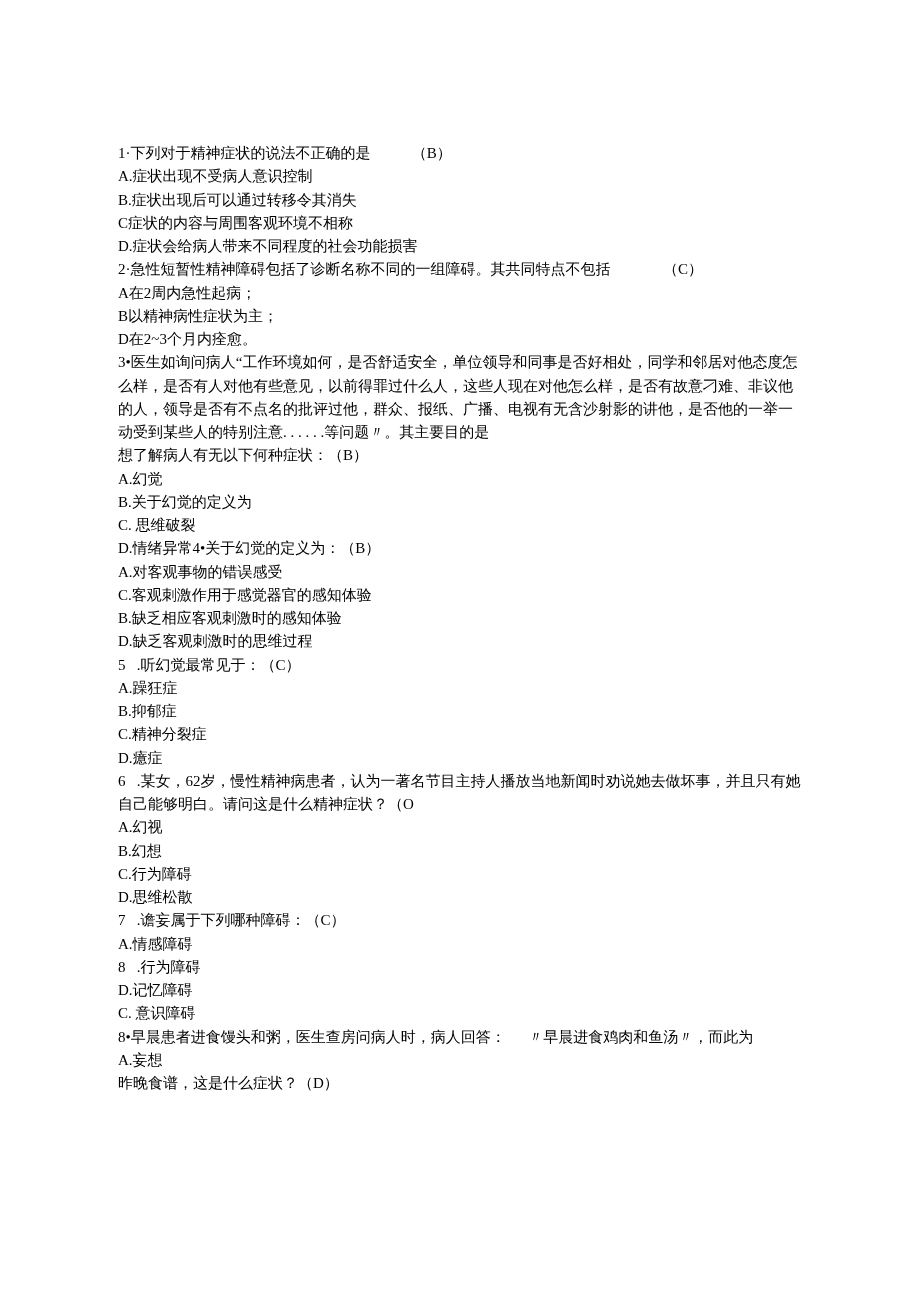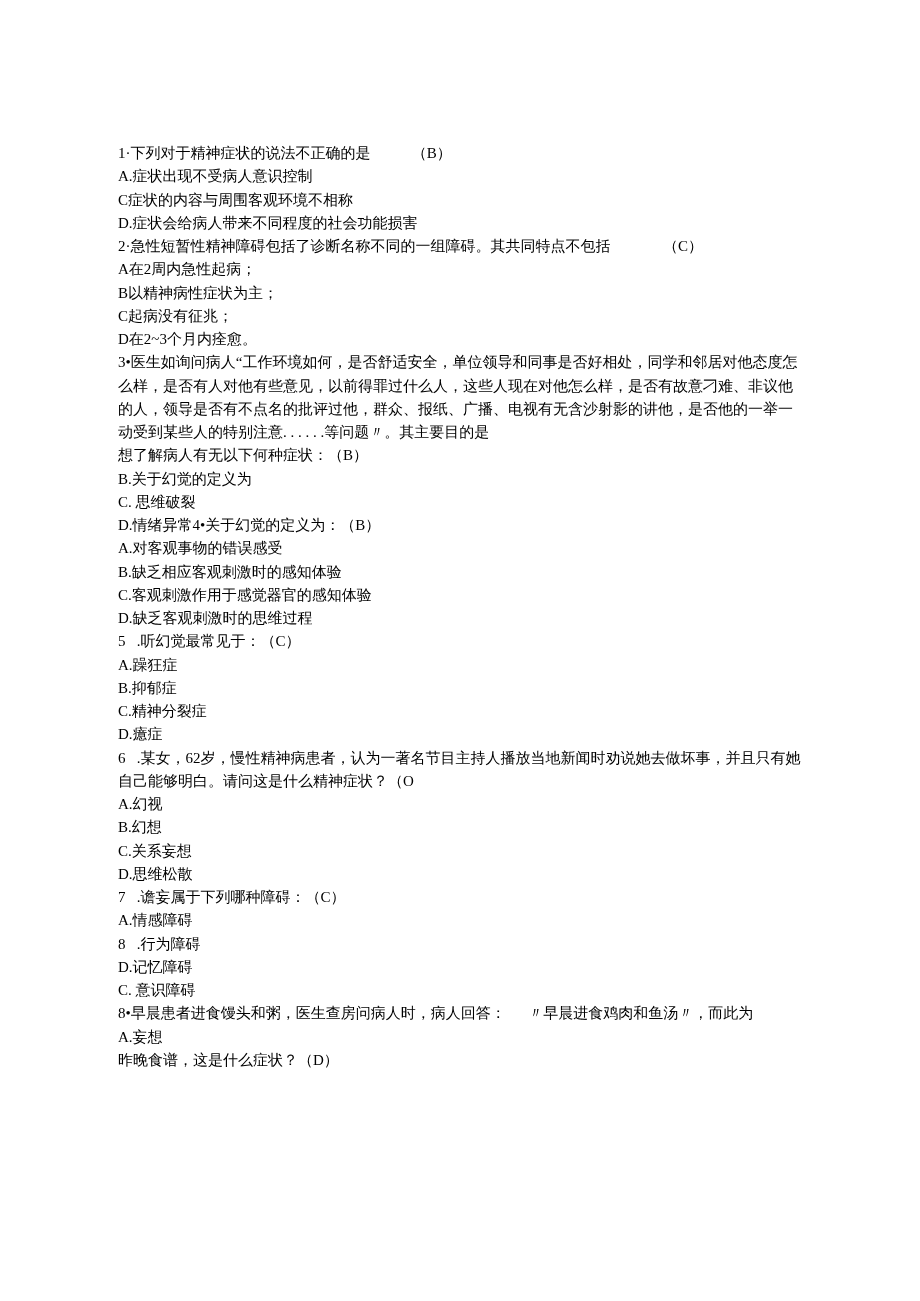--- a/index.html
+++ b/index.html
@@ -22,45 +22,46 @@
     word-break: break-all;
   }
 </style>
 </head>
 <body>
 
 <div class="page">
   <div id="content">
       <div class="line">1·下列对于精神症状的说法不正确的是           （B）</div>
       <div class="line">A.症状出现不受病人意识控制</div>
+      <div class="line">B.症状出现后可以通过转移令其消失</div>
       <div class="line">C症状的内容与周围客观环境不相称</div>
       <div class="line">D.症状会给病人带来不同程度的社会功能损害</div>
       <div class="line">2·急性短暂性精神障碍包括了诊断名称不同的一组障碍。其共同特点不包括              （C）</div>
       <div class="line">A在2周内急性起病；</div>
       <div class="line">B以精神病性症状为主；</div>
-      <div class="line">C起病没有征兆；</div>
       <div class="line">D在2~3个月内痊愈。</div>
       <div class="line">3•医生如询问病人“工作环境如何，是否舒适安全，单位领导和同事是否好相处，同学和邻居对他态度怎么样，是否有人对他有些意见，以前得罪过什么人，这些人现在对他怎么样，是否有故意刁难、非议他的人，领导是否有不点名的批评过他，群众、报纸、广播、电视有无含沙射影的讲他，是否他的一举一动受到某些人的特别注意. . . . . .等问题〃。其主要目的是</div>
       <div class="line">想了解病人有无以下何种症状：（B）</div>
+      <div class="line">A.幻觉</div>
       <div class="line">B.关于幻觉的定义为</div>
       <div class="line">C. 思维破裂</div>
       <div class="line">D.情绪异常4•关于幻觉的定义为：（B）</div>
       <div class="line">A.对客观事物的错误感受</div>
+      <div class="line">C.客观刺激作用于感觉器官的感知体验</div>
       <div class="line">B.缺乏相应客观刺激时的感知体验</div>
-      <div class="line">C.客观刺激作用于感觉器官的感知体验</div>
       <div class="line">D.缺乏客观刺激时的思维过程</div>
       <div class="line">5   .听幻觉最常见于：（C）</div>
       <div class="line">A.躁狂症</div>
       <div class="line">B.抑郁症</div>
       <div class="line">C.精神分裂症</div>
       <div class="line">D.癔症</div>
       <div class="line">6   .某女，62岁，慢性精神病患者，认为一著名节目主持人播放当地新闻时劝说她去做坏事，并且只有她自己能够明白。请问这是什么精神症状？（O</div>
       <div class="line">A.幻视</div>
       <div class="line">B.幻想</div>
-      <div class="line">C.关系妄想</div>
+      <div class="line">C.行为障碍</div>
       <div class="line">D.思维松散</div>
       <div class="line">7   .谵妄属于下列哪种障碍：（C）</div>
       <div class="line">A.情感障碍</div>
       <div class="line">8   .行为障碍</div>
       <div class="line">D.记忆障碍</div>
       <div class="line">C. 意识障碍</div>
       <div class="line">8•早晨患者进食馒头和粥，医生查房问病人时，病人回答：      〃早晨进食鸡肉和鱼汤〃，而此为</div>
       <div class="line">A.妄想</div>
       <div class="line">昨晚食谱，这是什么症状？（D）</div>
     </div>

